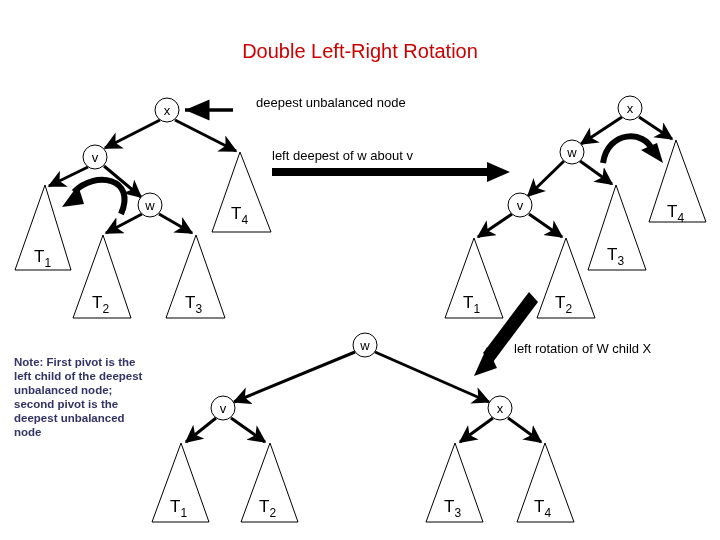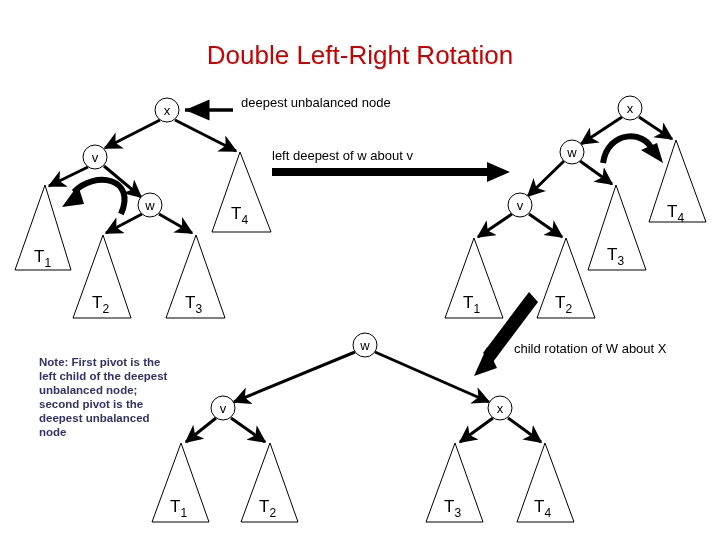--- a/index.html
+++ b/index.html
@@ -22,45 +22,44 @@
     width: 720px;
     height: 540px;
   }
   .title {
     position: absolute;
     left: 0;
     top: 40px;
     width: 720px;
     text-align: center;
     font-family: "Liberation Sans", sans-serif;
-    font-size: 26px;
+    font-size: 20px;
     color: #CC0000;
     letter-spacing: 0px;
     white-space: nowrap;
   }
   .note {
     position: absolute;
     left: 14px;
     top: 355px;
     width: 130px;
     font-family: "Liberation Sans", sans-serif;
     font-size: 11.5px;
     font-weight: bold;
     line-height: 14px;
     color: #333366;
-    margin-left: 25px;
   }
   .caption {
     position: absolute;
     font-family: "Liberation Sans", sans-serif;
     font-size: 13px;
     color: #000000;
     white-space: nowrap;
   }
-  #caption-deepest { left: 241px; top: 95px; }
+  #caption-deepest { left: 256px; top: 95px; }
   #caption-left-rot-wv { left: 272px; top: 148px; }
   #caption-left-rot-wx { left: 514px; top: 341px; }
   .node-label, .tri-label {
     font-family: "Liberation Sans", sans-serif;
     fill: #000000;
   }
 </style>
 </head>
 <body>
 
@@ -174,17 +173,17 @@
 
       <text class="tri-label" x="170" y="512" font-size="17"><tspan>T</tspan><tspan dy="5" font-size="12">1</tspan></text>
       <text class="tri-label" x="259" y="512" font-size="17"><tspan>T</tspan><tspan dy="5" font-size="12">2</tspan></text>
       <text class="tri-label" x="444" y="512" font-size="17"><tspan>T</tspan><tspan dy="5" font-size="12">3</tspan></text>
       <text class="tri-label" x="534" y="512" font-size="17"><tspan>T</tspan><tspan dy="5" font-size="12">4</tspan></text>
     </g>
   </svg>
 
   <div class="caption" id="caption-deepest">deepest unbalanced node</div>
   <div class="caption" id="caption-left-rot-wv">left deepest of w about v</div>
-  <div class="caption" id="caption-left-rot-wx">child rotation of W about X</div>
+  <div class="caption" id="caption-left-rot-wx">left rotation of W child X</div>
 
   <div class="note">Note: First pivot is the left child of the deepest unbalanced node; second pivot is the deepest unbalanced node</div>
 
 </div>
 
 </body></html>

